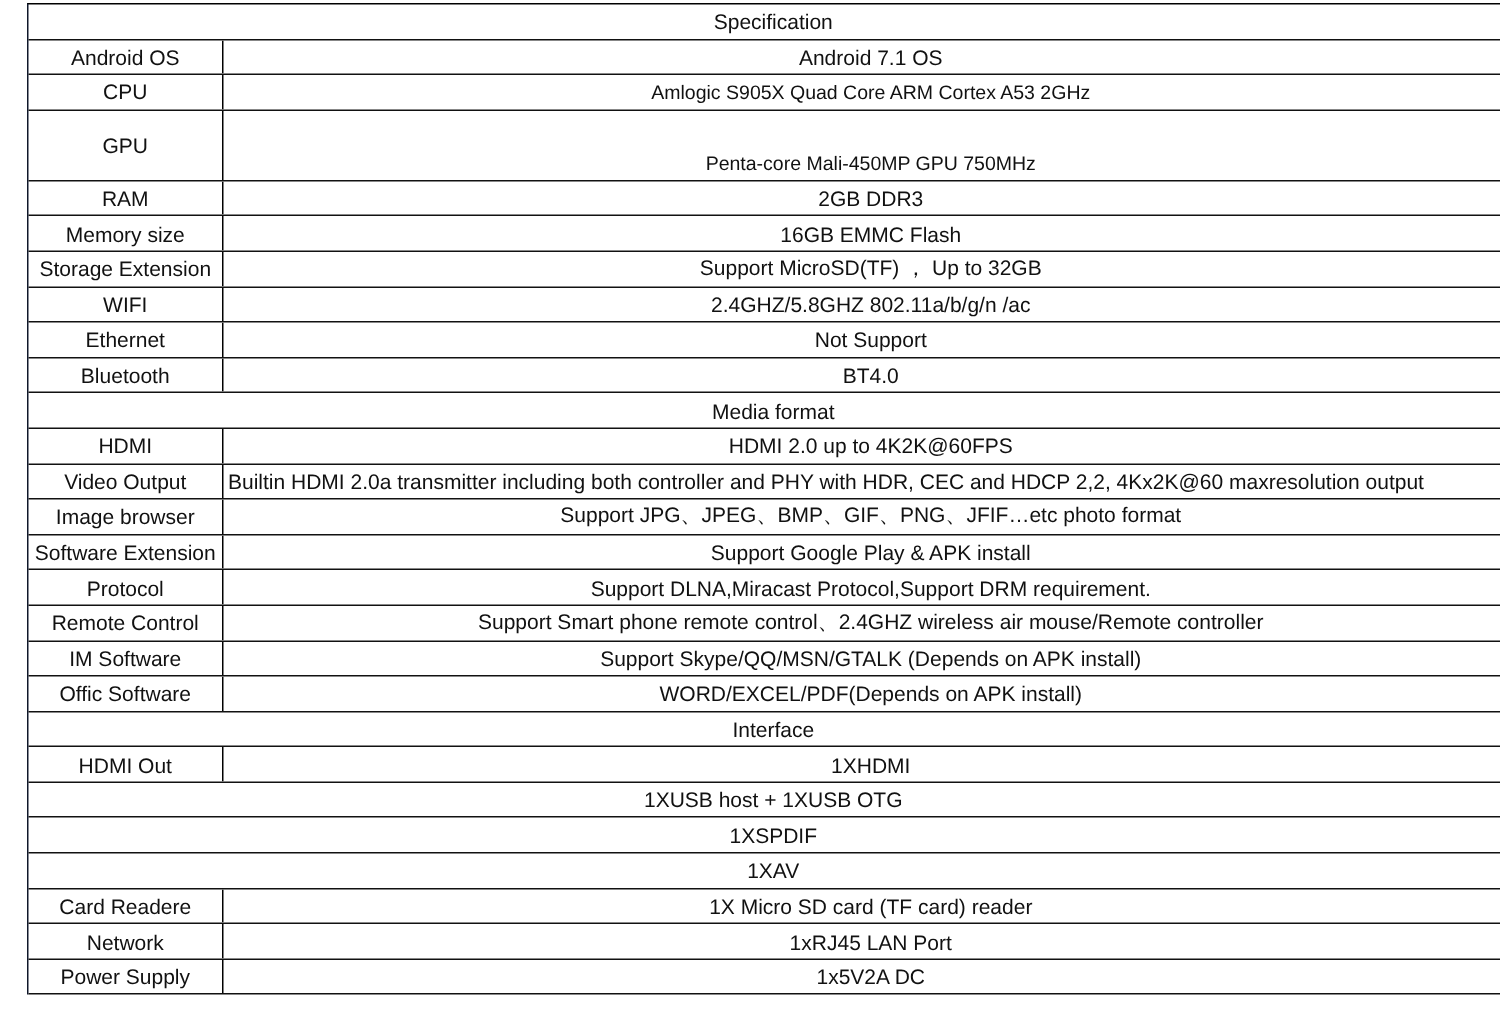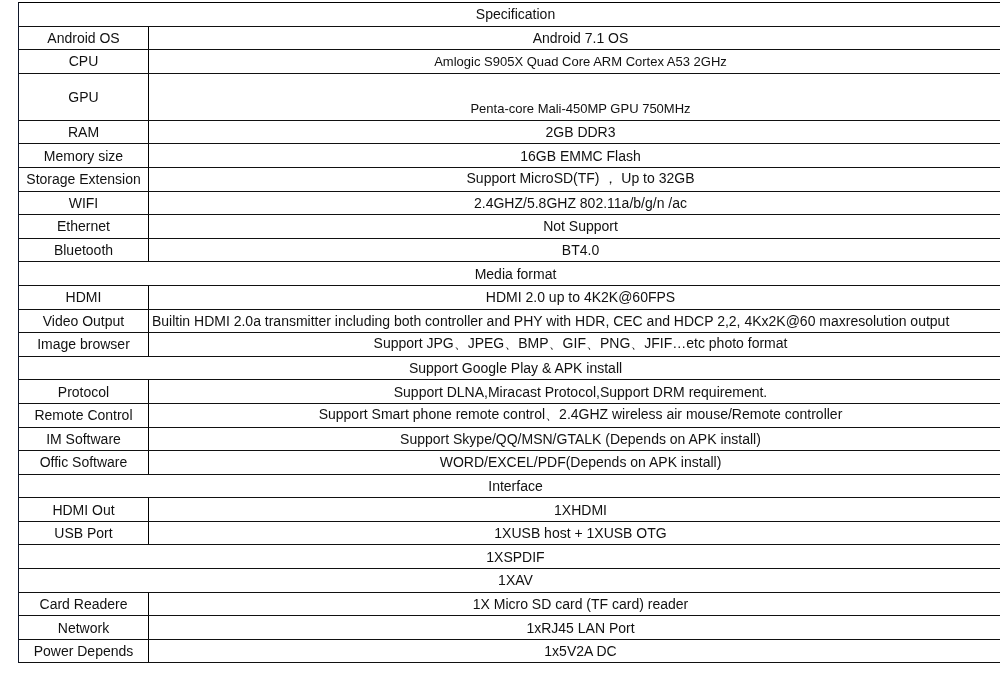--- a/index.html
+++ b/index.html
@@ -80,20 +80,21 @@
   </div>
   <div class="row">
     <div class="cell label">Video Output</div>
     <div class="cell value left">Builtin HDMI 2.0a transmitter including both controller and PHY with HDR, CEC and HDCP 2,2, 4Kx2K@60 maxresolution output</div>
   </div>
   <div class="row">
     <div class="cell label">Image browser</div>
     <div class="cell value">Support JPG、JPEG、BMP、GIF、PNG、JFIF…etc photo format</div>
   </div>
   <div class="row">
+    <div class="cell label">Software Extension</div>
     <div class="cell value">Support Google Play &amp; APK install</div>
   </div>
   <div class="row">
     <div class="cell label">Protocol</div>
     <div class="cell value">Support DLNA,Miracast Protocol,Support DRM requirement.</div>
   </div>
   <div class="row">
     <div class="cell label">Remote Control</div>
     <div class="cell value">Support Smart phone remote control、2.4GHZ wireless air mouse/Remote controller</div>
   </div>
@@ -107,35 +108,34 @@
   </div>
 
   <div class="row section">
     <span class="section-title">Interface</span>
   </div>
   <div class="row">
     <div class="cell label">HDMI Out</div>
     <div class="cell value">1XHDMI</div>
   </div>
   <div class="row">
-    <div class="cell label">USB Port</div>
     <div class="cell value">1XUSB host + 1XUSB OTG</div>
   </div>
   <div class="row">
     <div class="cell value">1XSPDIF</div>
   </div>
   <div class="row">
     <div class="cell value">1XAV</div>
   </div>
   <div class="row">
     <div class="cell label">Card Readere</div>
     <div class="cell value">1X Micro SD card (TF card) reader</div>
   </div>
   <div class="row">
     <div class="cell label">Network</div>
     <div class="cell value">1xRJ45 LAN Port</div>
   </div>
   <div class="row">
-    <div class="cell label">Power Depends</div>
+    <div class="cell label">Power Supply</div>
     <div class="cell value">1x5V2A DC</div>
   </div>
 
 </div>
 
 </body></html>

